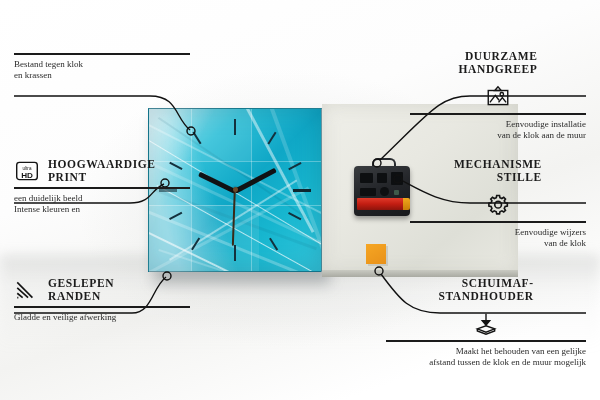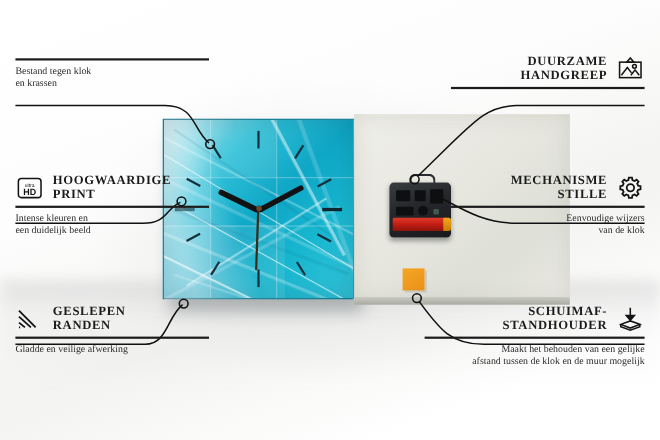--- a/index.html
+++ b/index.html
@@ -86,21 +86,21 @@
   .foam{
     position:absolute;left:44px;top:140px;width:20px;height:20px;
     background:linear-gradient(150deg,#f6a623,#e8911a);
     box-shadow:2px 2px 0 rgba(180,180,170,0.5);
   }
 
   
   .callout{position:absolute;}
   .callout .head{display:flex;align-items:center;gap:8px;}
   .callout.left .head{justify-content:flex-start;}
-  .callout.right .head{justify-content:flex-end;flex-direction:row;}
+  .callout.right .head{justify-content:flex-end;flex-direction:column;}
   .title{
     font-family:"Liberation Serif",serif;
     font-weight:700;font-size:11.5px;line-height:13px;
     letter-spacing:.6px;color:#1b1b1b;text-transform:uppercase;
   }
   .callout.right .title{text-align:right;}
   .rule{height:1.5px;background:#1b1b1b;margin-top:3px;}
   .desc{
     font-family:"Liberation Serif",serif;
     font-size:9px;line-height:11px;color:#2b2b2b;margin-top:4px;
@@ -221,22 +221,22 @@
           <text x="12" y="18" font-family="Liberation Sans, sans-serif" font-size="7.5" font-weight="bold" fill="currentColor" stroke="none" text-anchor="middle">HD</text>
         </svg>
       </span>
       <span>
         <span class="title" style="display:block">HOOGWAARDIGE</span>
         <span class="title" style="display:block">PRINT</span>
       </span>
     </div>
     <div class="rule" style="width:176px;"></div>
     <div class="desc">
+      <span style="display:block">een duidelijk beeld</span>
       <span style="display:block">Intense kleuren en</span>
-      <span style="display:block">een duidelijk beeld</span>
     </div>
   </div>
 
   <div class="callout left" style="left:14px;top:277px;width:176px;">
     <div class="head">
       <span class="ico">
         <svg viewBox="0 0 24 24" fill="none" stroke="currentColor" stroke-width="1.5">
           <path d="M3 5 L17 19"></path>
             <path d="M3 10 L13 19"></path>
             <path d="M3 15 L8 19"></path>
@@ -264,20 +264,24 @@
         <svg viewBox="0 0 24 24" fill="none" stroke="currentColor" stroke-width="1.3">
           <path d="M12 2.5 L9 6 H15 Z"></path>
           <rect x="3" y="6" width="18" height="13"></rect>
           <path d="M4.5 17 L9.5 10.5 L13 15"></path>
           <path d="M12.5 17 L16 12.5 L19.5 17"></path>
           <circle cx="15.5" cy="9.5" r="1.6"></circle>
         </svg>
       </span>
     </div>
     <div class="rule" style="width:176px;"></div>
+    <div class="desc">
+      <span style="display:block">Eenvoudige installatie</span>
+      <span style="display:block">van de klok aan de muur</span>
+    </div>
   </div>
 
   <div class="callout right" style="left:410px;top:158px;width:176px;">
     <div class="head">
       <span style="flex:1;">
         <span class="title" style="display:block;text-align:right">MECHANISME</span>
         <span class="title" style="display:block;text-align:right">STILLE</span>
       </span>
       <span class="ico">
         <svg viewBox="0 0 24 24" fill="none" stroke="currentColor" stroke-width="1.5">

